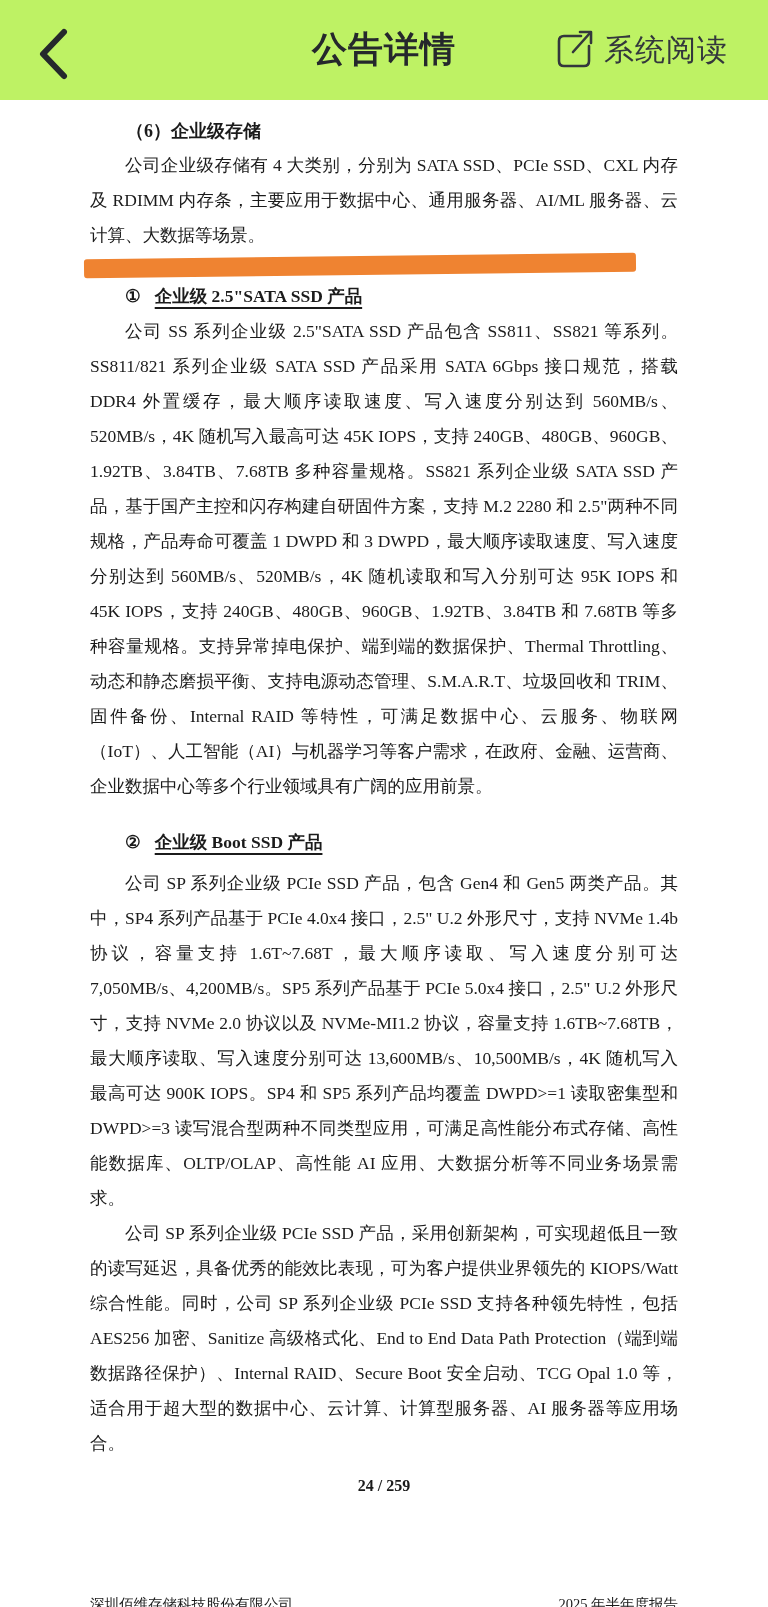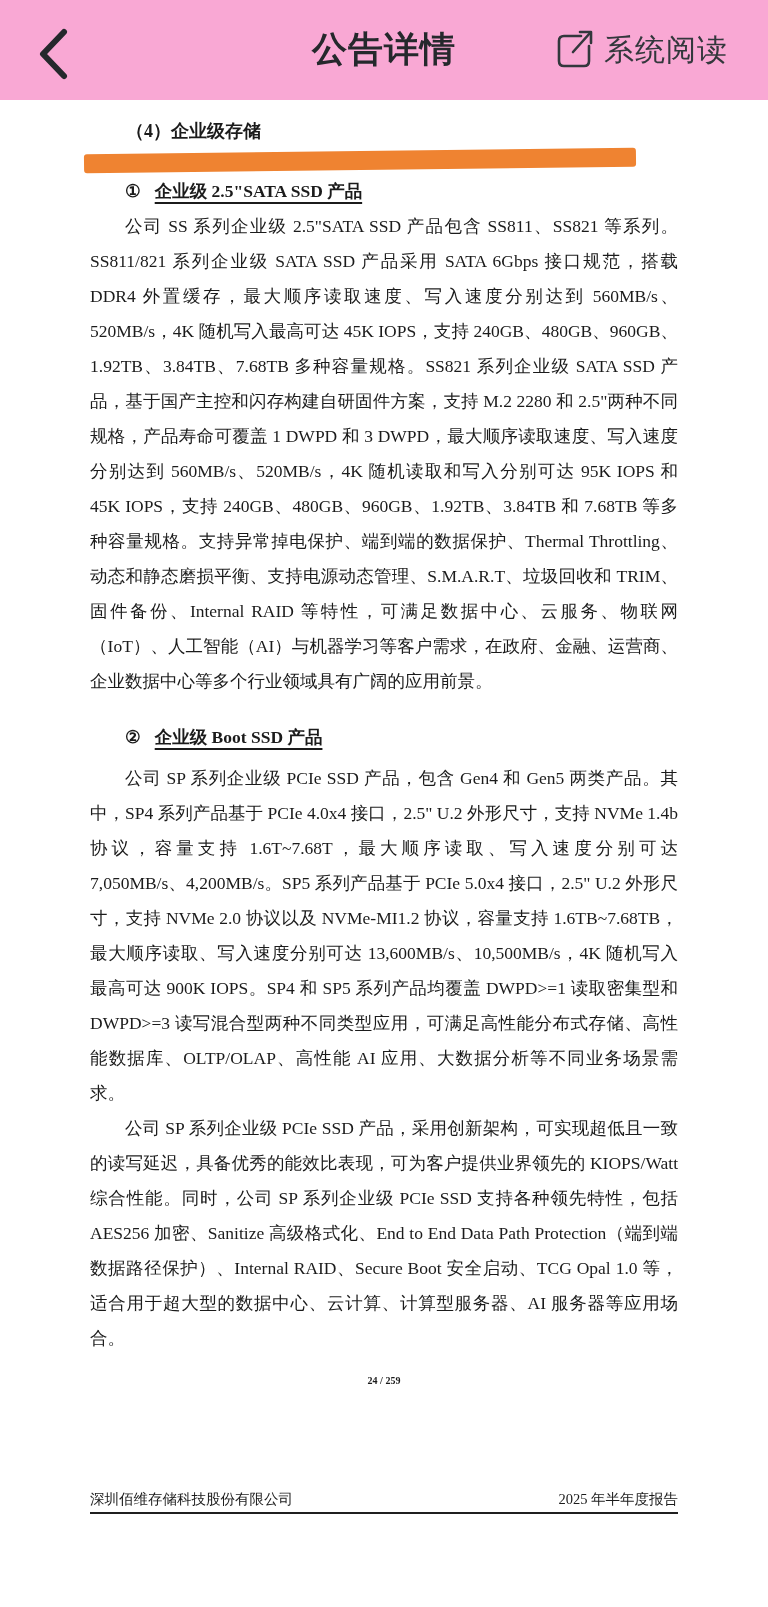--- a/index.html
+++ b/index.html
@@ -11,21 +11,21 @@
     font-family: "Liberation Sans", sans-serif;
   }
   .screen { width: 768px; height: 1607px; position: relative; background:#fff; }
 
   
   .navbar {
     position: relative;
     height: 100px;
     display: flex;
     align-items: center;
-    background: #f9a8d4;
+    background: #bef264;
   }
   .back-btn {
     position: absolute;
     left: 26px; top: 18px;
     width: 56px; height: 64px;
     background: none; border: none; padding: 8px;
     cursor: pointer;
   }
   .nav-title {
     position: absolute;
@@ -94,21 +94,21 @@
     margin: 3px 0 4px -6px;
     transform: rotate(-0.7deg);
     border-radius: 3px;
   }
   .gap-s1 { height: 21px; }
   .gap-s2 { height: 6px; }
   .page-number {
     margin-top: 15px;
     text-align: center;
     font-weight: 700;
-    font-size: 10px;
+    font-size: 16px;
     line-height: 20px;
     text-indent: 0;
   }
   .page-break { height: 98px; }
   .running-head {
     display: flex;
     justify-content: space-between;
     align-items: flex-end;
     font-size: 14.5px;
     line-height: 20px;
@@ -137,22 +137,23 @@
         <line x1="19" y1="24" x2="36" y2="5" stroke="#33373c" stroke-width="2.6" stroke-linecap="round"></line>
         <polyline points="26,4 37,4 37,15" stroke="#33373c" stroke-width="2.6" fill="none" stroke-linecap="round" stroke-linejoin="round"></polyline>
       </svg>
       <span class="action-label">系统阅读</span>
     </button>
   </header>
 
   <main class="doc">
 
     <section>
-      <h3 class="sec-heading">（4）企业级存储</h3>
+      <h3 class="sec-heading">（6）企业级存储</h3>
 
+      <p>公司企业级存储有 4 大类别，分别为 SATA SSD、PCIe SSD、CXL 内存及 RDIMM 内存条，主要应用于数据中心、通用服务器、AI/ML 服务器、云计算、大数据等场景。</p>
 
       <div class="highlight-bar" style="background: rgb(239, 131, 49);"></div>
 
       <h4 class="sub-heading">
         <span class="sub-num">①</span><span class="sub-title">企业级 2.5"SATA SSD 产品</span>
       </h4>
       <p>公司 SS 系列企业级 2.5"SATA SSD 产品包含 SS811、SS821 等系列。SS811/821 系列企业级 SATA SSD 产品采用 SATA 6Gbps 接口规范，搭载 DDR4 外置缓存，最大顺序读取速度、写入速度分别达到 560MB/s、520MB/s，4K 随机写入最高可达 45K IOPS，支持 240GB、480GB、960GB、1.92TB、3.84TB、7.68TB 多种容量规格。SS821 系列企业级 SATA SSD 产品，基于国产主控和闪存构建自研固件方案，支持 M.2 2280 和 2.5"两种不同规格，产品寿命可覆盖 1 DWPD 和 3 DWPD，最大顺序读取速度、写入速度分别达到 560MB/s、520MB/s，4K 随机读取和写入分别可达 95K IOPS 和 45K IOPS，支持 240GB、480GB、960GB、1.92TB、3.84TB 和 7.68TB 等多种容量规格。支持异常掉电保护、端到端的数据保护、Thermal Throttling、动态和静态磨损平衡、支持电源动态管理、S.M.A.R.T、垃圾回收和 TRIM、固件备份、Internal RAID 等特性，可满足数据中心、云服务、物联网（IoT）、人工智能（AI）与机器学习等客户需求，在政府、金融、运营商、企业数据中心等多个行业领域具有广阔的应用前景。</p>
 
       <div class="gap-s1"></div>
 

